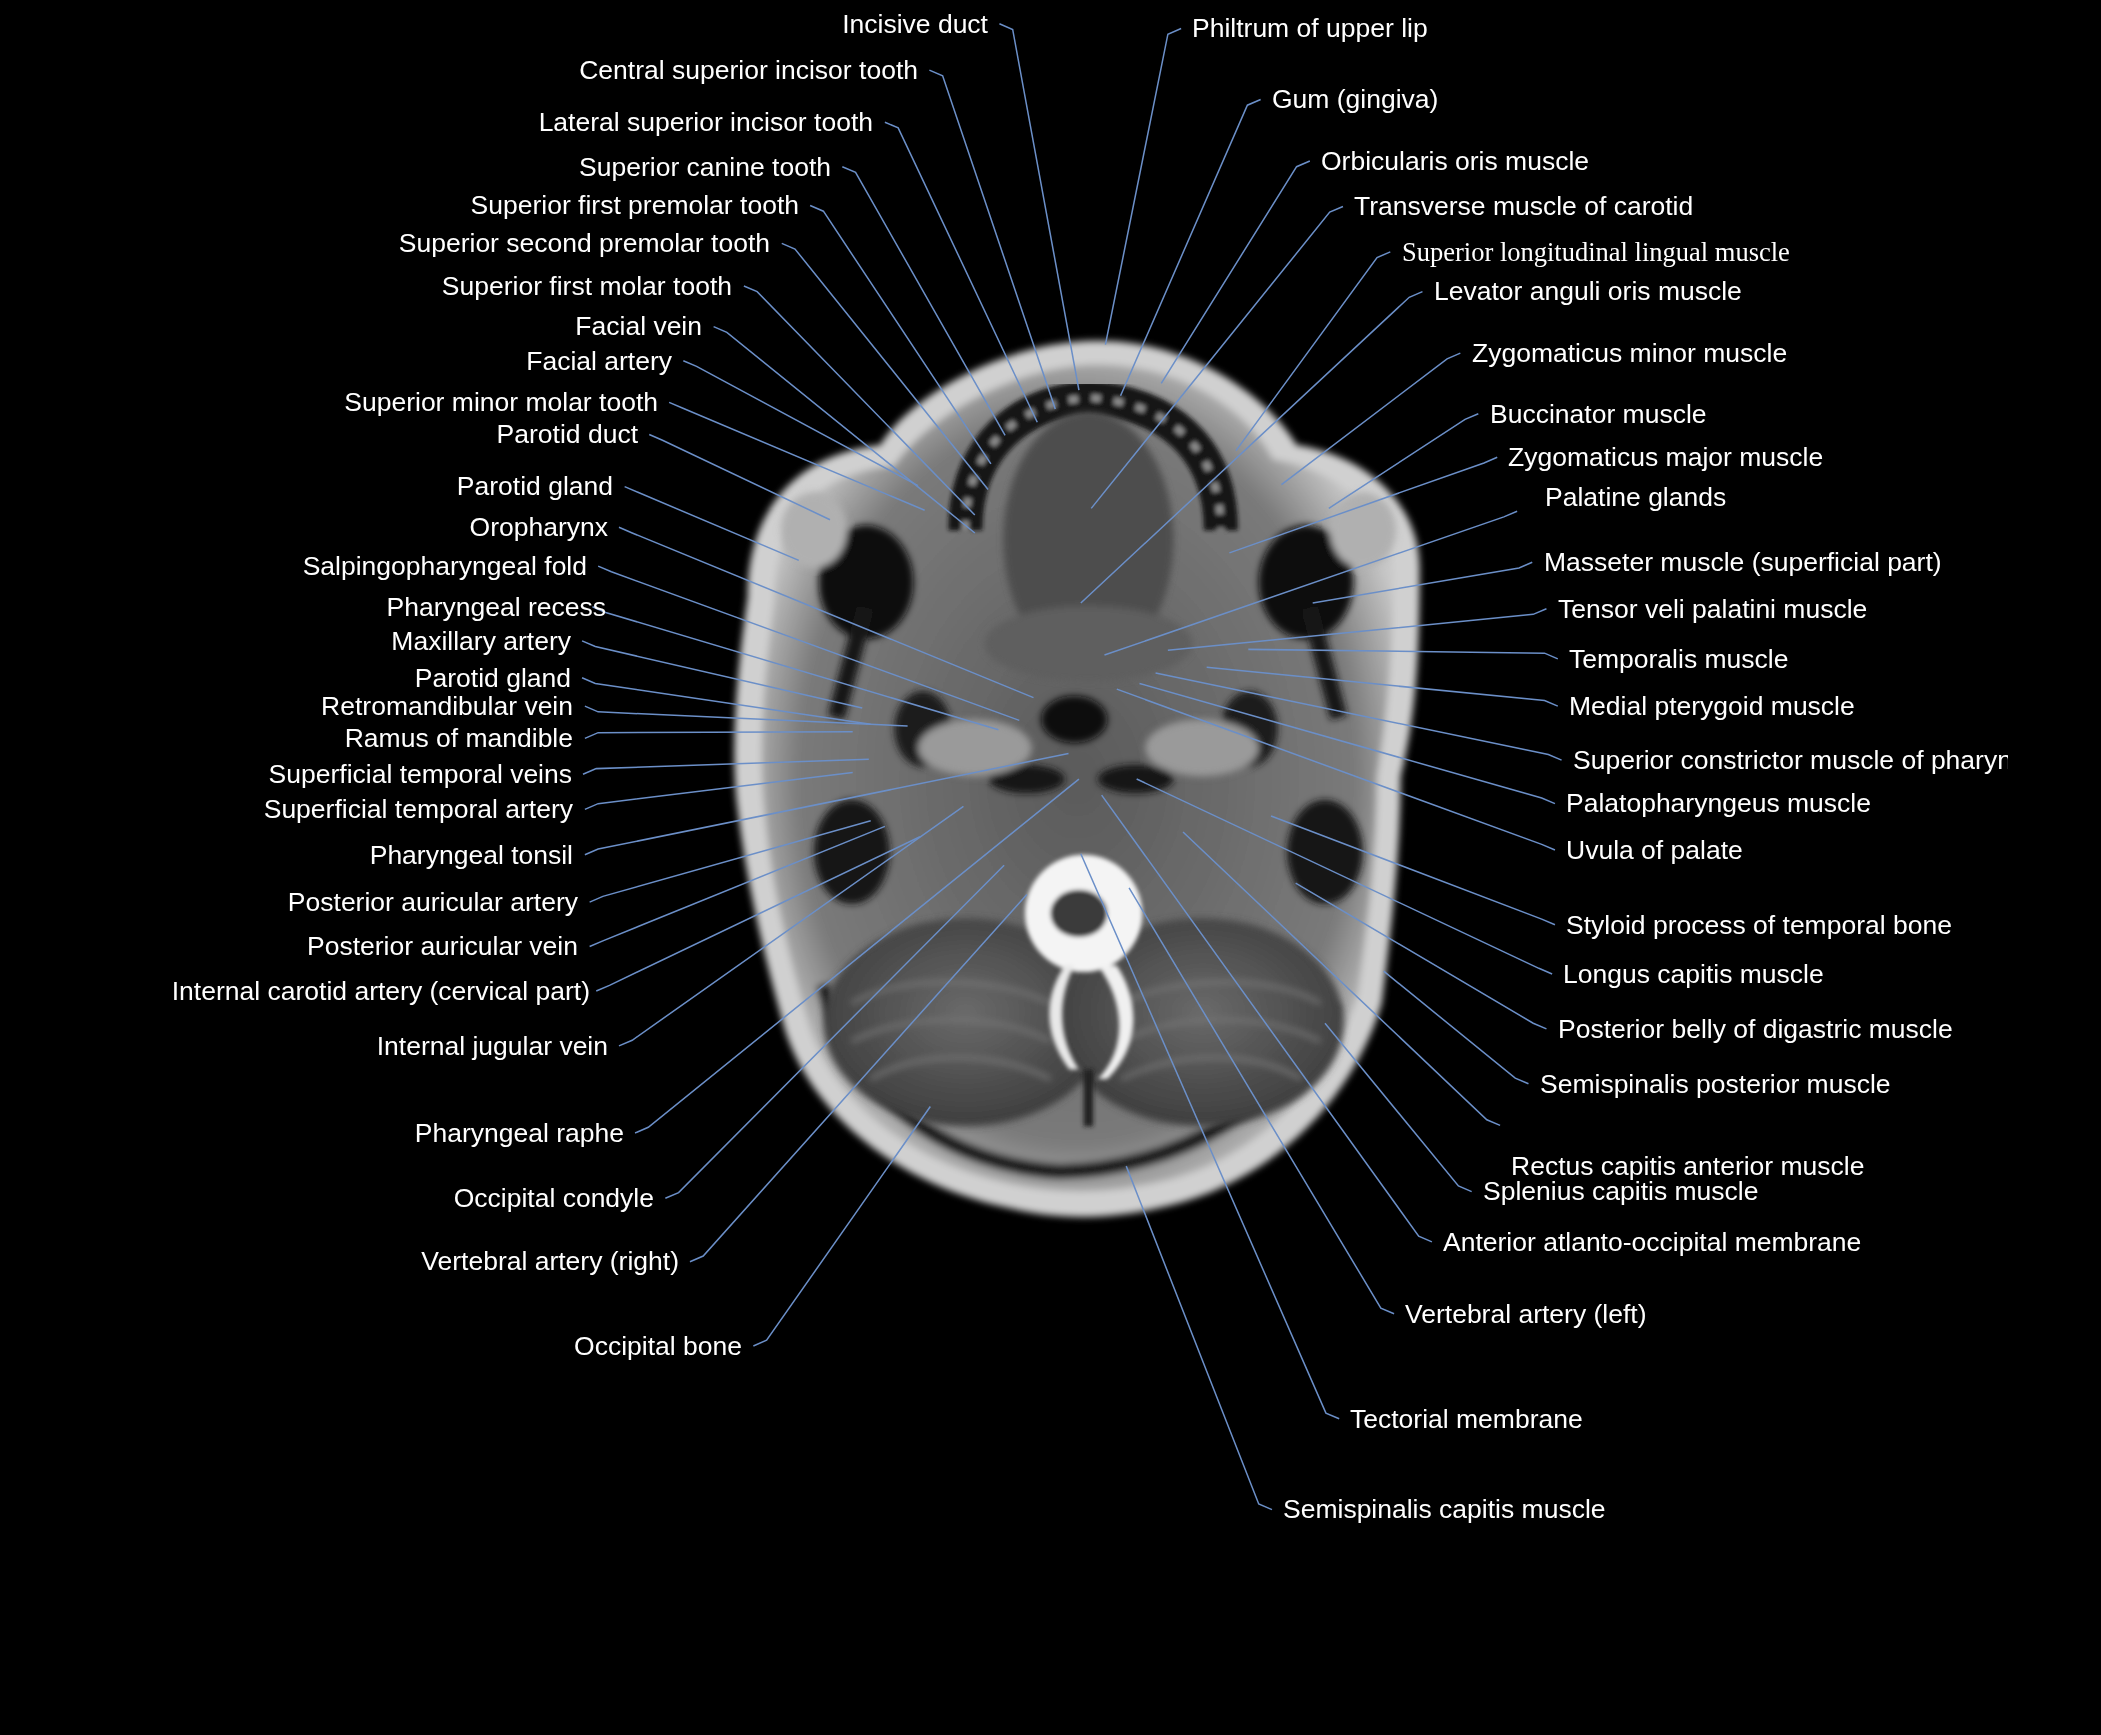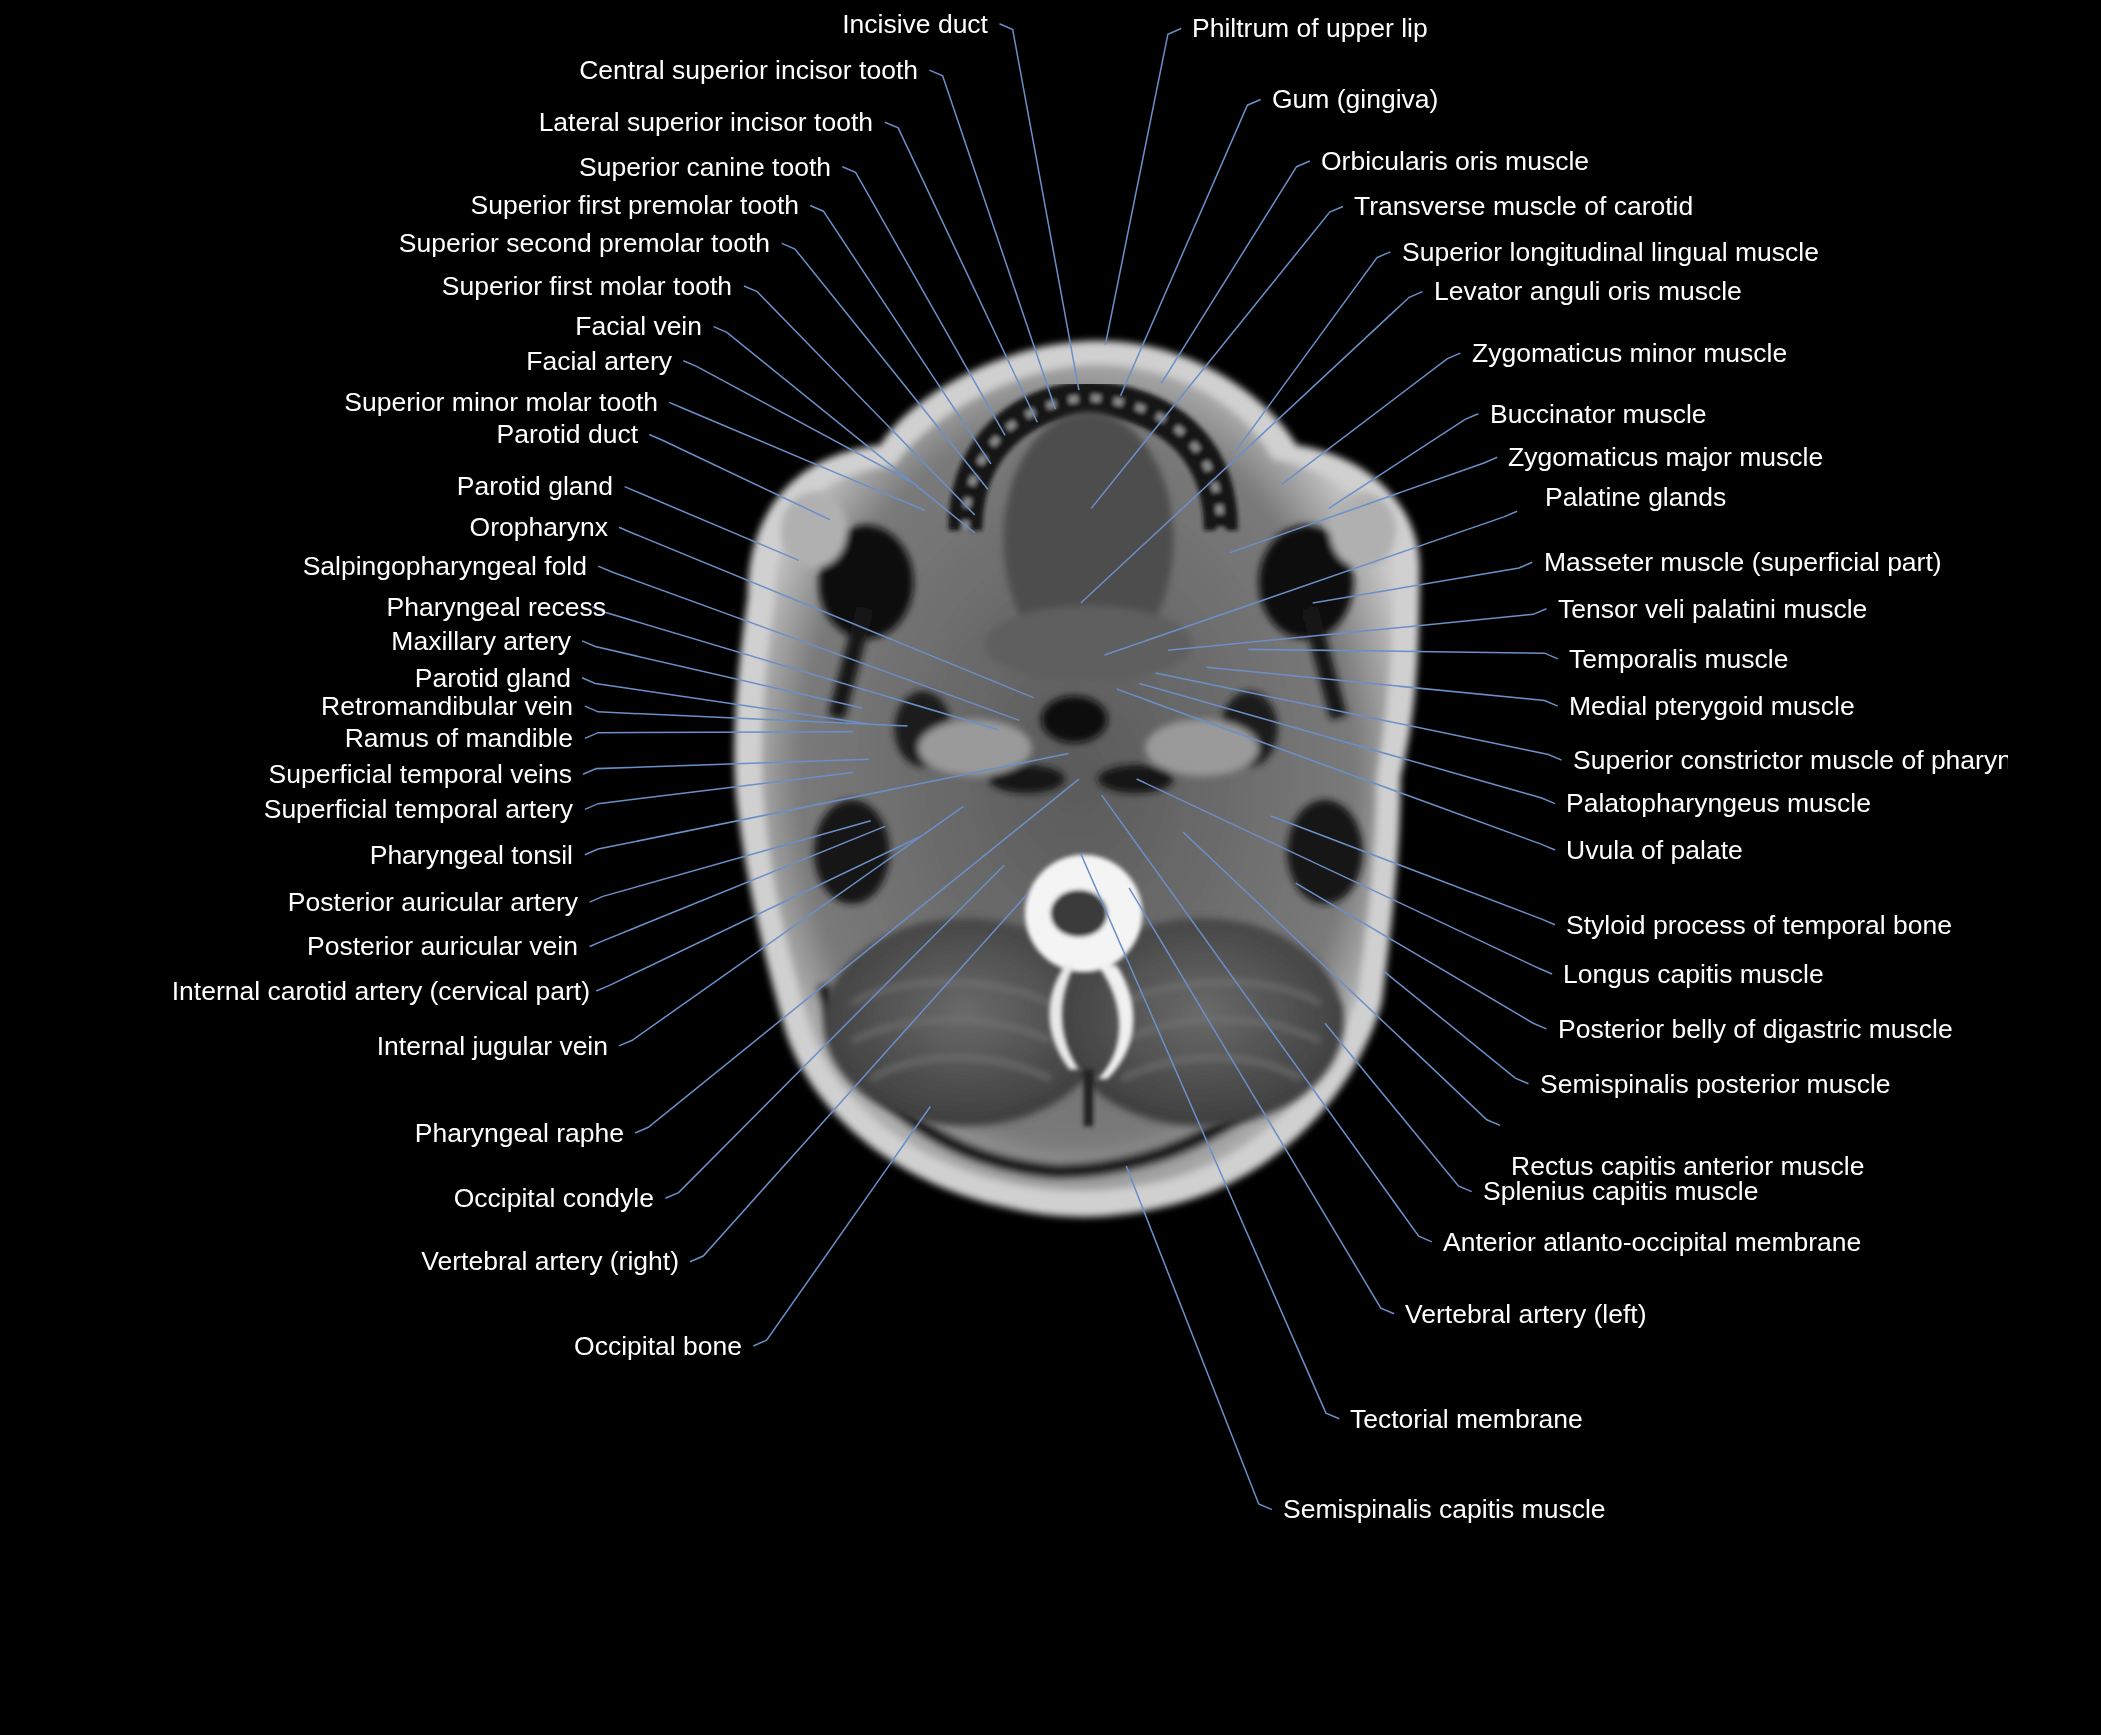--- a/index.html
+++ b/index.html
@@ -173,21 +173,21 @@
       <div class="lbl l" style="left: 590px; top: 991px;">Internal carotid artery (cervical part)</div>
       <div class="lbl l" style="left: 608px; top: 1046px;">Internal jugular vein</div>
       <div class="lbl l" style="left: 624px; top: 1133px;">Pharyngeal raphe</div>
       <div class="lbl l" style="left: 654px; top: 1198px;">Occipital condyle</div>
       <div class="lbl l" style="left: 679px; top: 1261px;">Vertebral artery (right)</div>
       <div class="lbl l" style="left: 742px; top: 1346px;">Occipital bone</div>
       <div class="lbl r" style="left: 1192px; top: 28px;">Philtrum of upper lip</div>
       <div class="lbl r" style="left: 1272px; top: 99px;">Gum (gingiva)</div>
       <div class="lbl r" style="left: 1321px; top: 161px;">Orbicularis oris muscle</div>
       <div class="lbl r" style="left: 1354px; top: 206px;">Transverse muscle of carotid</div>
-      <div class="lbl r" style="left: 1402px; top: 252px;">Superior longitudinal lingual muscle</div>
+      <div class="lbl r" style="left: 1402px; top: 252px; font-family: Liberation Serif, serif;">Superior longitudinal lingual muscle</div>
       <div class="lbl r" style="left: 1434px; top: 291px;">Levator anguli oris muscle</div>
       <div class="lbl r" style="left: 1472px; top: 353px;">Zygomaticus minor muscle</div>
       <div class="lbl r" style="left: 1490px; top: 414px;">Buccinator muscle</div>
       <div class="lbl r" style="left: 1508px; top: 457px;">Zygomaticus major muscle</div>
       <div class="lbl r" style="left: 1528px; top: 497px; margin-left: 17px;">Palatine glands</div>
       <div class="lbl r" style="left: 1544px; top: 562px;">Masseter muscle (superficial part)</div>
       <div class="lbl r" style="left: 1558px; top: 609px;">Tensor veli palatini muscle</div>
       <div class="lbl r" style="left: 1569px; top: 659px;">Temporalis muscle</div>
       <div class="lbl r" style="left: 1569px; top: 706px;">Medial pterygoid muscle</div>
       <div class="lbl r" style="left: 1573px; top: 760px;">Superior constrictor muscle of pharynx</div>

